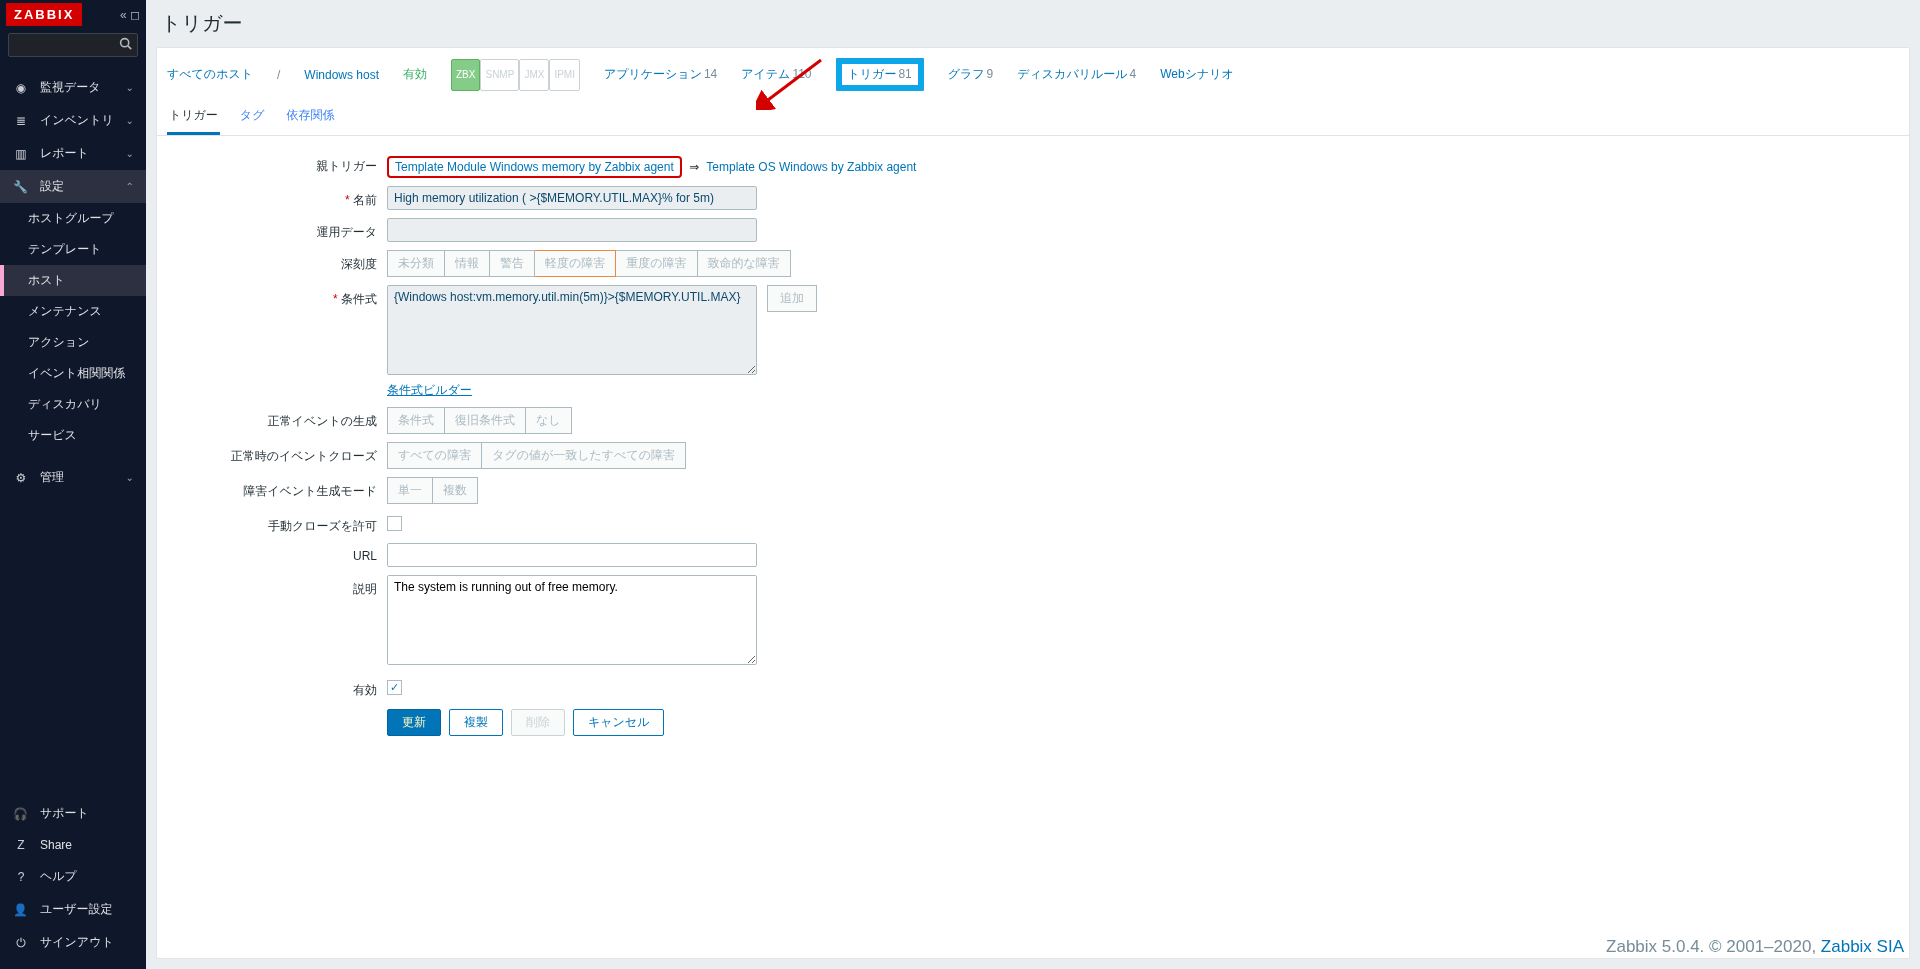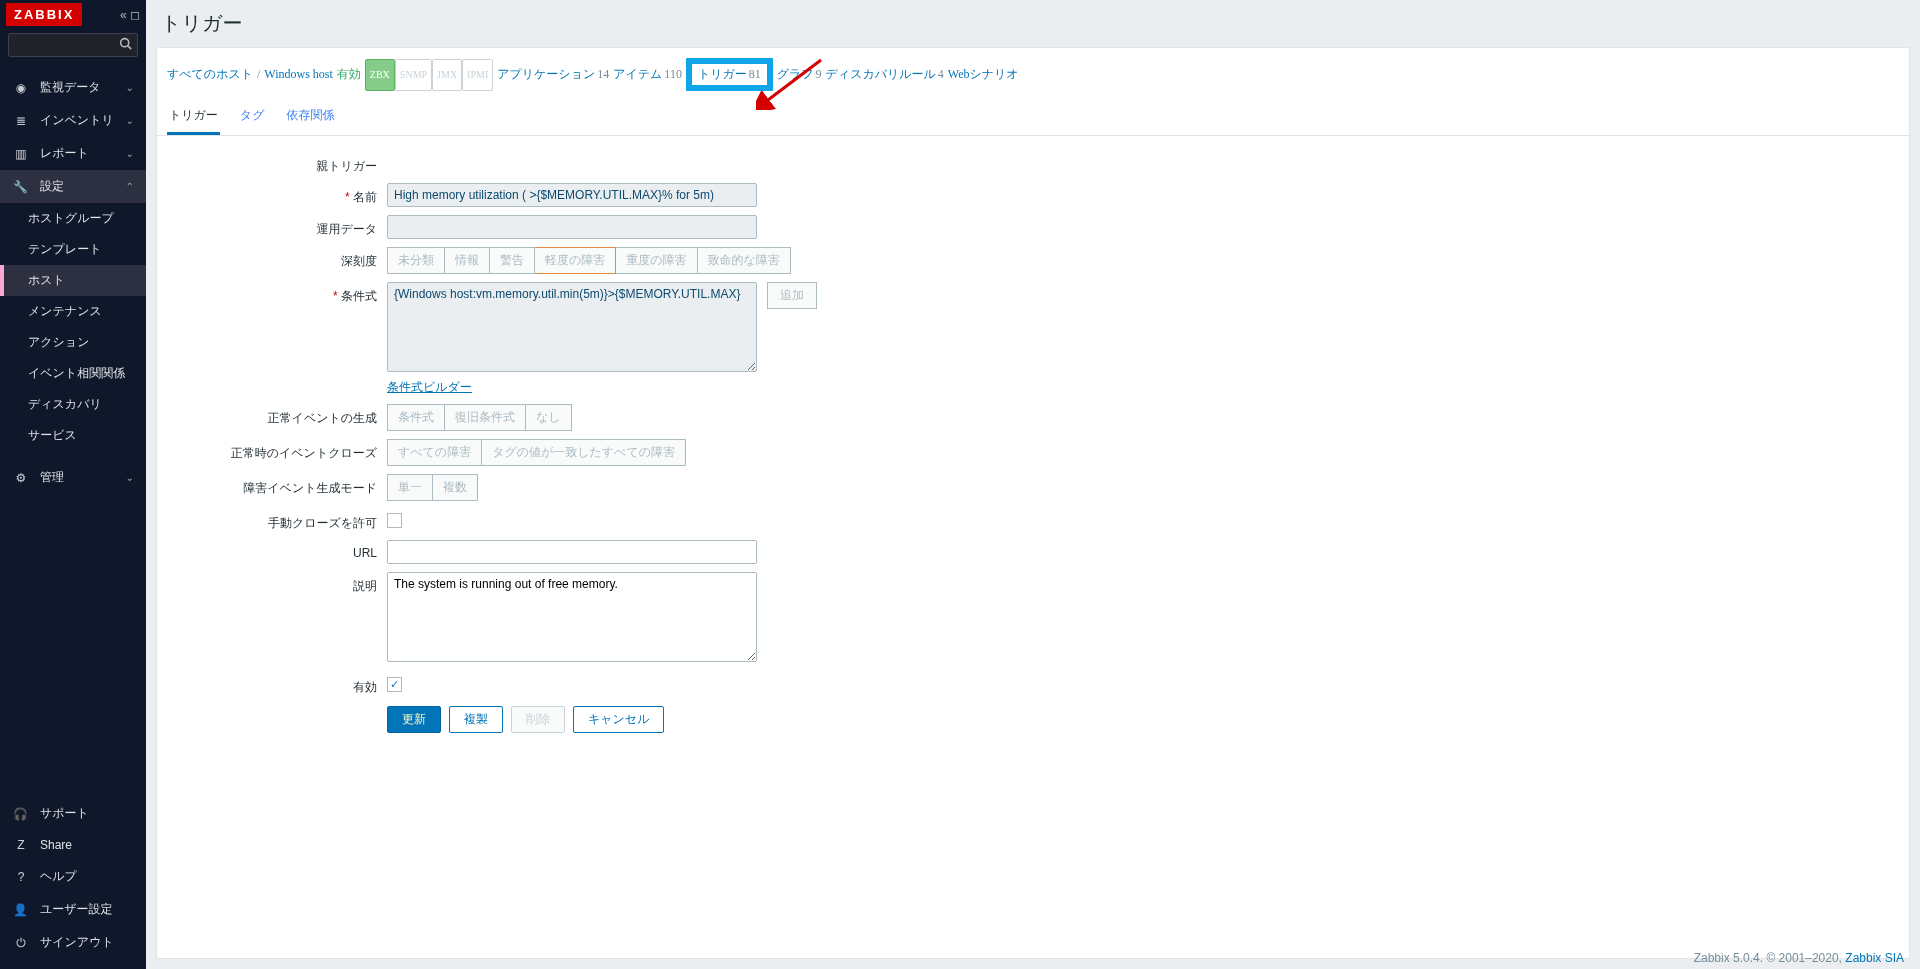--- a/index.html
+++ b/index.html
@@ -26,21 +26,21 @@
 .bottom-nav { margin-top: auto; list-style: none; margin-bottom: 10px; }
 .bottom-nav .nav-item { font-size: 12px; }
 
 
 .main { flex: 1; background: #ebeef0; display: flex; flex-direction: column; position: relative; }
 .page-title-row { padding: 10px 15px 0; }
 .page-title { font-size: 20px; font-weight: normal; }
 
 .content-card { background: #fff; margin: 10px; border: 1px solid #dfe4e7; border-radius: 2px; flex: 1; }
 
-.breadcrumb { display: flex; flex-wrap: wrap; align-items: center; gap: 4px; padding: 10px 10px 8px; font-size: 12px; font-family: Liberation Serif, serif; }
+.breadcrumb { display: flex; flex-wrap: wrap; align-items: center; gap: 24px; padding: 10px 10px 8px; font-size: 12px; }
 .bc-link { color: #0275b8; cursor: pointer; }
 .bc-sep { color: #768d99; }
 .status-enabled { color: #34af67; }
 .chip { display: inline-block; border: 1px solid; border-radius: 2px; padding: 8px 4px; font-size: 10px; line-height: 14px; }
 .chip.zbx { background: #86cc89; border-color: #5ab15e; color: #fff; }
 .chip.dis { border-color: #c9d2d7; color: #c9d2d7; }
 .bc-count { color: #768d99; margin-left: 2px; }
 .bc-active { border: 6px solid #0ea5e9; padding: 2px 6px; border-radius: 1px; }
 .bc-active .bc-link { color: #0275b8; }
 
@@ -75,21 +75,21 @@
 
 .chk { width: 15px; height: 15px; border: 1px solid #acbbc2; display: inline-block; text-align: center; line-height: 13px; background: #fff; color: #0275b8; font-size: 11px; }
 .chk.checked::after { content: "✓"; }
 
 .actions { margin-left: 220px; margin-top: 10px; display: flex; gap: 8px; }
 .btn { border: 1px solid; padding: 4px 14px; font-size: 12px; cursor: pointer; border-radius: 2px; }
 .btn.primary { background: #0275b8; border-color: #0264a0; color: #fef9c3; }
 .btn.secondary { background: #fff; border-color: #0275b8; color: #0275b8; }
 .btn.disabled { background: #f9fafa; border-color: #c9d2d7; color: #c9d2d7; cursor: default; }
 
-.footer { position: absolute; bottom: 4px; right: 16px; color: #768d99; font-size: 12px; }
+.footer { position: absolute; bottom: 12px; right: 16px; color: #768d99; font-size: 17px; }
 .footer a { color: #0275b8; text-decoration: none; }
 
 .red-arrow { position: absolute; top: 55px; left: 610px; width: 70px; height: 55px; pointer-events: none; z-index: 5; }
 </style>
 </head>
 <body>
 
 <div class="layout">
 
   <aside class="sidebar">
@@ -204,20 +204,27 @@
       <div class="tabs">
         <div class="tab active">トリガー</div>
         <div class="tab">タグ</div>
         <div class="tab">依存関係</div>
       </div>
 
       <div class="form-wrap">
 
         <div class="form-row">
           <div class="form-label">親トリガー</div>
+          <div class="form-field parent-links">
+            <span class="parent-box">
+              <span class="pl-link">Template Module Windows memory by Zabbix agent</span>
+            </span>
+            <span class="pl-arrow">⇒</span>
+            <span class="pl-link">Template OS Windows by Zabbix agent</span>
+          </div>
         </div>
 
         <div class="form-row">
           <div class="form-label req">名前</div>
           <div class="form-field"><input type="text" disabled="" value="High memory utilization ( &gt;{$MEMORY.UTIL.MAX}% for 5m)" style=""></div>
         </div>
 
         <div class="form-row">
           <div class="form-label">運用データ</div>
           <div class="form-field"><input type="text" disabled="" style=""></div>

